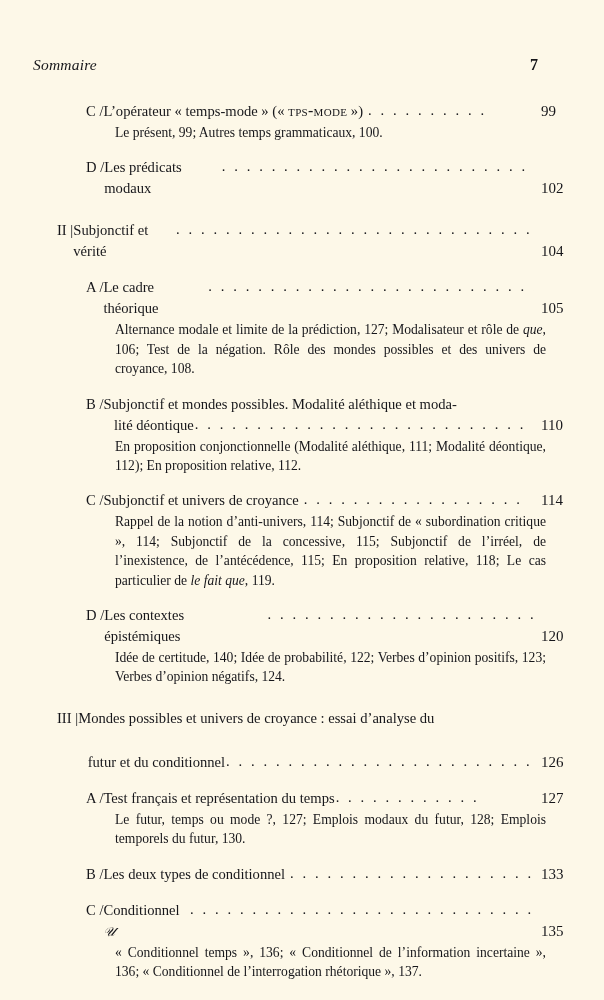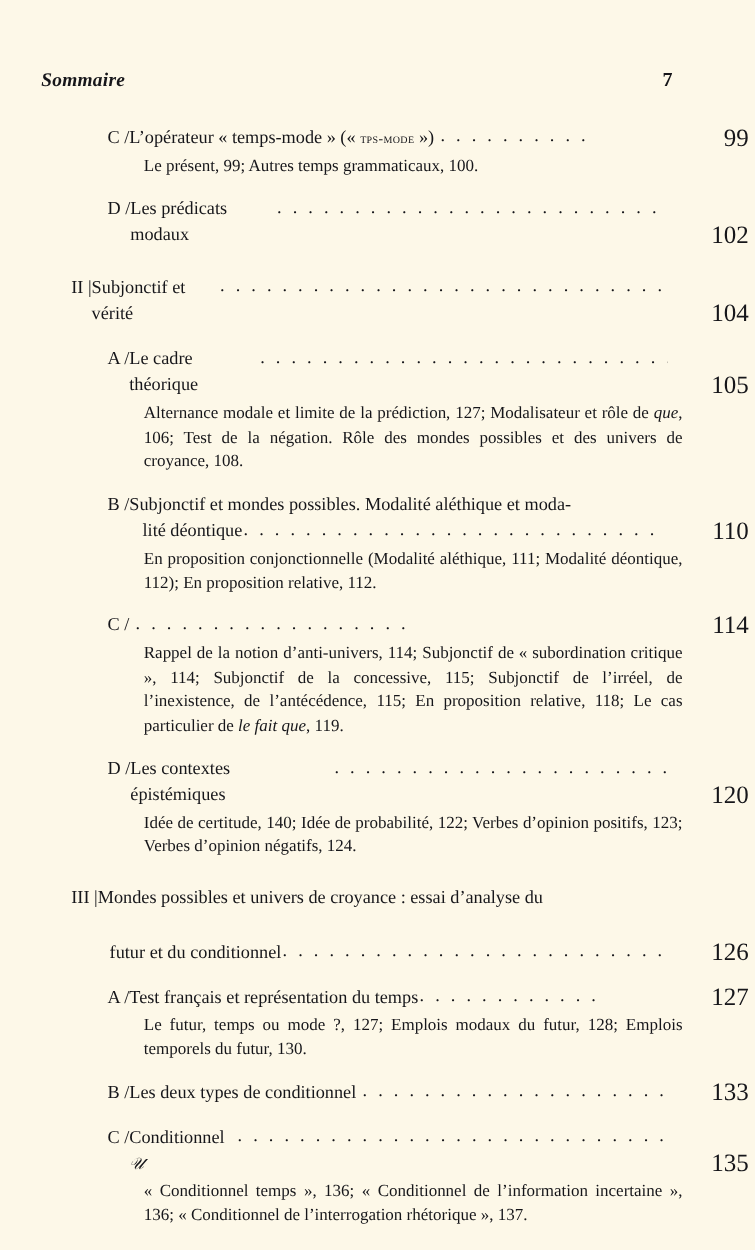--- a/index.html
+++ b/index.html
@@ -28,21 +28,21 @@
     position: absolute;
     left: 33px;
     top: 56px;
     width: 505px;
     display: flex;
     justify-content: space-between;
     align-items: baseline;
   }
   .running-head .rh-title {
     font-style: italic;
-    font-weight: bold;
+    font-weight: normal;
     font-size: 15.5px;
     letter-spacing: .2px;
   }
   .running-head .rh-folio {
     font-weight: bold;
     font-size: 16px;
   }
 
   
   .toc {
@@ -83,22 +83,22 @@
     font-size: 14.6px;
     transform: translateY(-1px);
     color: #16161a;
   }
   .leader.tight { margin-left: 1px; }
   .folio {
     position: absolute;
     right: 5px;
     bottom: 0;
     width: 58px;
-    text-align: right;
-    font-size: 20px;
+    text-align: left;
+    font-size: 15px;
     line-height: 21px;
   }
 
   
   .entry-wrap {
     position: relative;
     padding-right: 66px;
     font-size: 14.6px;
     line-height: 21px;
   }
@@ -121,21 +121,21 @@
 
   
   .lvl-roman  { margin-left: 57px; }
   .lvl-letter { margin-left: 86px; }
   .sub-ind    { margin-left: 115px; margin-right: 58px; }
   .gap-md { height: 15px; }
   .gap-lg { height: 21px; }
 
   .smallcaps {
     font-variant: small-caps;
-    font-size: 11px;
+    font-size: 16px;
     letter-spacing: .3px;
   }
   .it { font-style: italic; }
   .script {
     font-family: "DejaVu Serif", serif;
     font-style: italic;
     font-size: 13px;
     letter-spacing: .2px;
   }
 </style>
@@ -211,20 +211,21 @@
         <span class="folio">110</span>
       </div>
     </div>
     <div class="sub sub-ind j">En proposition conjonctionnelle (Modalité aléthique, 111; Modalité déontique, 112); En proposition relative, 112.</div>
 
     <div class="gap-md"></div>
 
     <div class="entry lvl-letter">
       <div class="entry-line">
         <span class="entry-label">C /</span>
+        <span class="entry-title">Subjonctif et univers de croyance</span>
         <span class="leader">. . . . . . . . . . . . . . . . . .</span>
         <span class="folio">114</span>
       </div>
     </div>
     <div class="sub sub-ind j"><span>Rappel de la notion d’anti-univers, 114; Subjonctif de « subordination critique », 114; Subjonctif de la concessive, 115; Subjonctif de l’irréel, de l’inexistence, de l’antécédence, 115; En proposition relative, 118; Le cas particulier de </span><span class="it">le fait que</span><span>, 119.</span></div>
 
     <div class="gap-md"></div>
 
     <div class="entry lvl-letter">
       <div class="entry-line">

